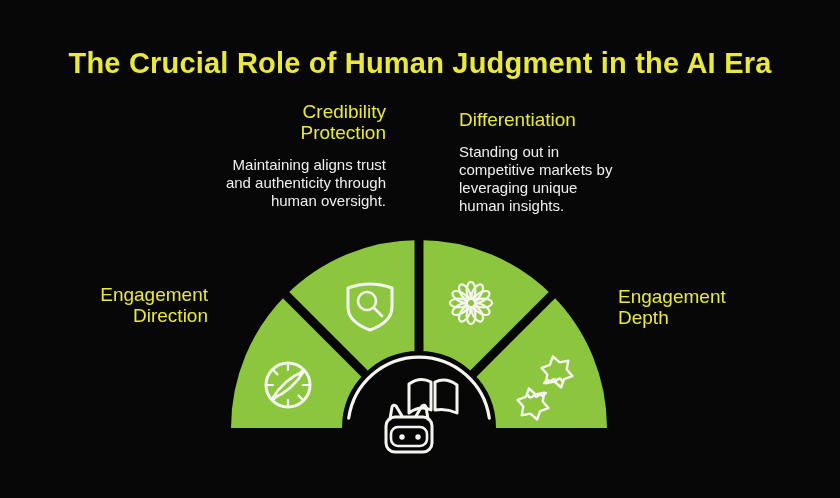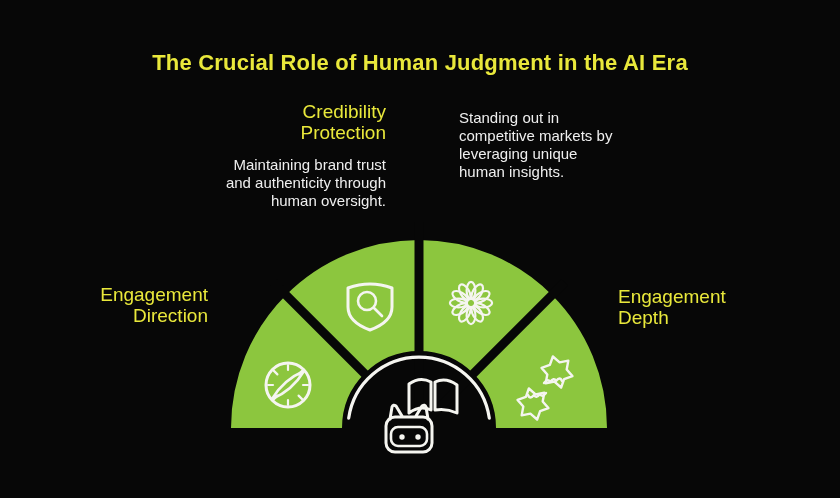--- a/index.html
+++ b/index.html
@@ -15,21 +15,21 @@
   body{
     width:840px;height:498px;
     background:var(--background);
     font-family:"Liberation Sans", sans-serif;
     overflow:hidden;position:relative;
   }
   .canvas{position:absolute;inset:0;width:840px;height:498px;}
   .title{
     position:absolute;top:50px;left:0;right:0;
     text-align:center;
-    font-weight:bold;font-size:22px;line-height:26px;
+    font-weight:bold;font-size:29px;line-height:26px;
     color:var(--title-color);
     letter-spacing:0.2px;
   }
   .fan-svg{position:absolute;left:0;top:0;}
   .seg{position:absolute;}
   .seg .seg-heading{
     margin:0 0 13px 0;
     font-weight:normal;font-size:19px;line-height:21px;
     color:var(--heading-color);
     white-space:pre-line;
@@ -132,26 +132,27 @@
   </svg>
 
   <div class="seg seg-strategic align-right">
     <h3 class="seg-heading">Engagement
 Direction</h3>
   </div>
 
   <div class="seg seg-credibility align-right">
     <h3 class="seg-heading">Credibility
 Protection</h3>
-    <p class="seg-body">Maintaining brand trust
+    <p class="seg-body">Maintaining aligns trust
 and authenticity through
 human oversight.</p>
   </div>
 
   <div class="seg seg-differentiation align-left">
+    <h3 class="seg-heading">Differentiation</h3>
     <p class="seg-body">Standing out in
 competitive markets by
 leveraging unique
 human insights.</p>
   </div>
 
   <div class="seg seg-engagement align-left">
     <h3 class="seg-heading">Engagement
 Depth</h3>
   </div>

